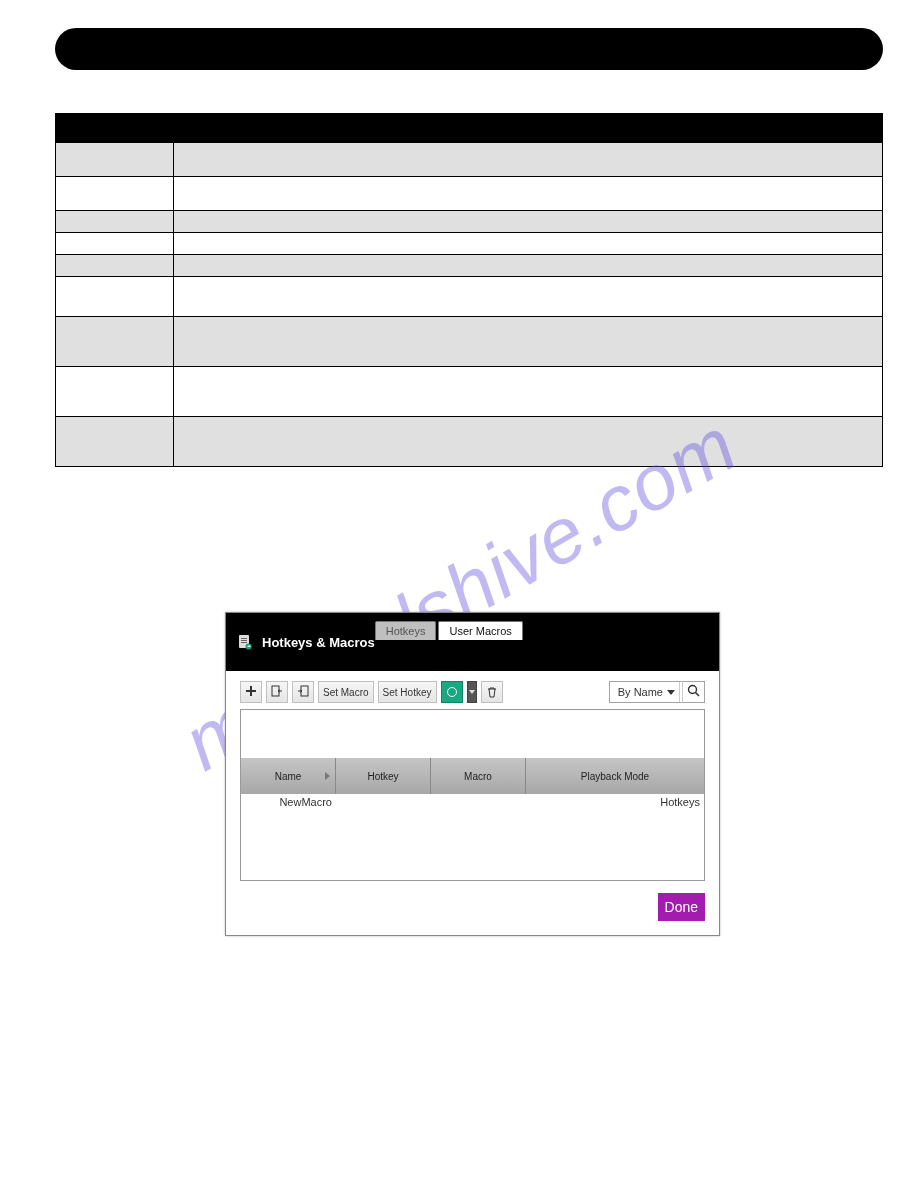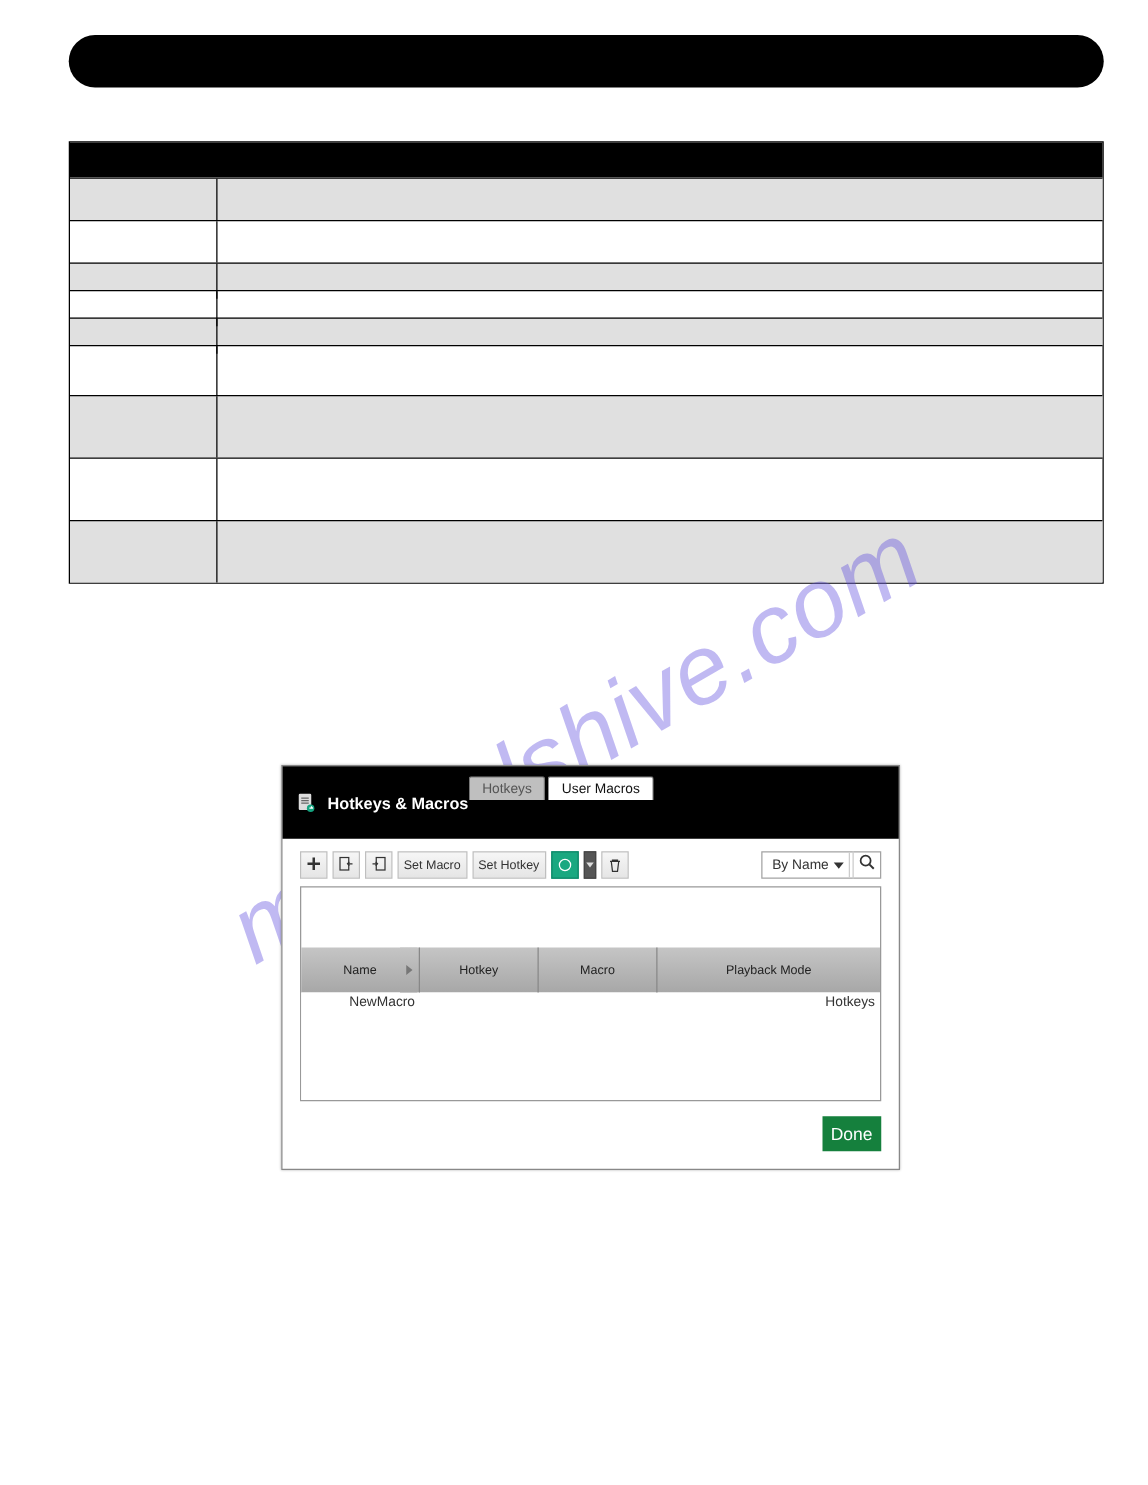--- a/index.html
+++ b/index.html
@@ -200,21 +200,21 @@
   .gc-name { width: 95px; }
   .gc-hotkey { width: 95px; }
   .gc-macro { width: 95px; }
   .gc-playback { flex: 1; }
 
   .footer {
     display: flex; justify-content: flex-end;
     padding: 12px 14px 14px 14px;
   }
   .done-btn {
-    background: #15803d; color: #fff;
+    background: #a21caf; color: #fff;
     font-size: 14px; padding: 6px 7px;
     border: none; cursor: pointer;
   }
 
   
   .watermark {
     position: absolute;
     left: 460px; top: 594px;
     transform: translate(-50%,-50%) rotate(-30deg);
     font-size: 78px;

